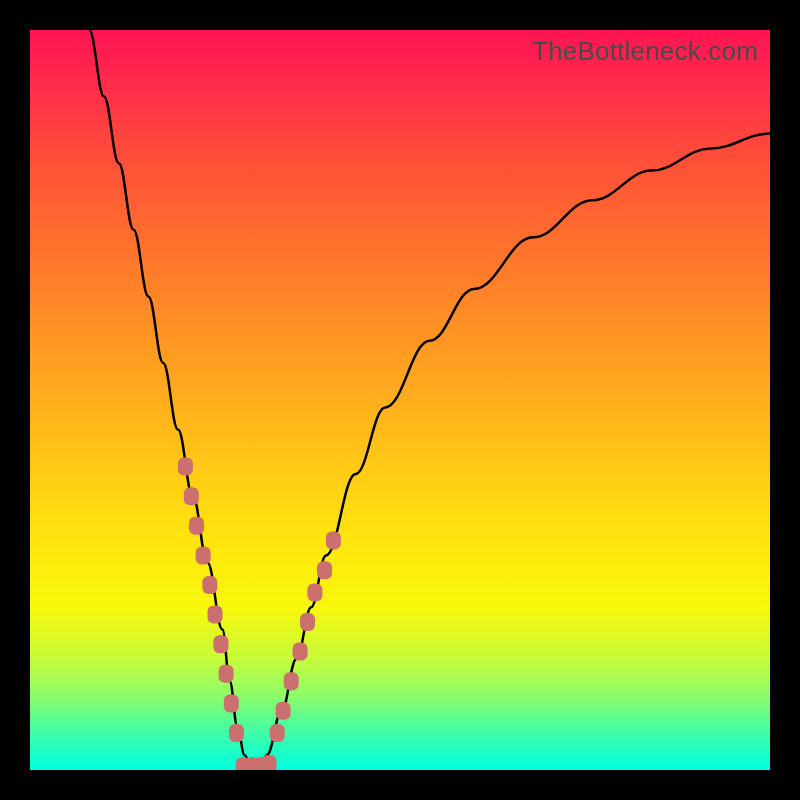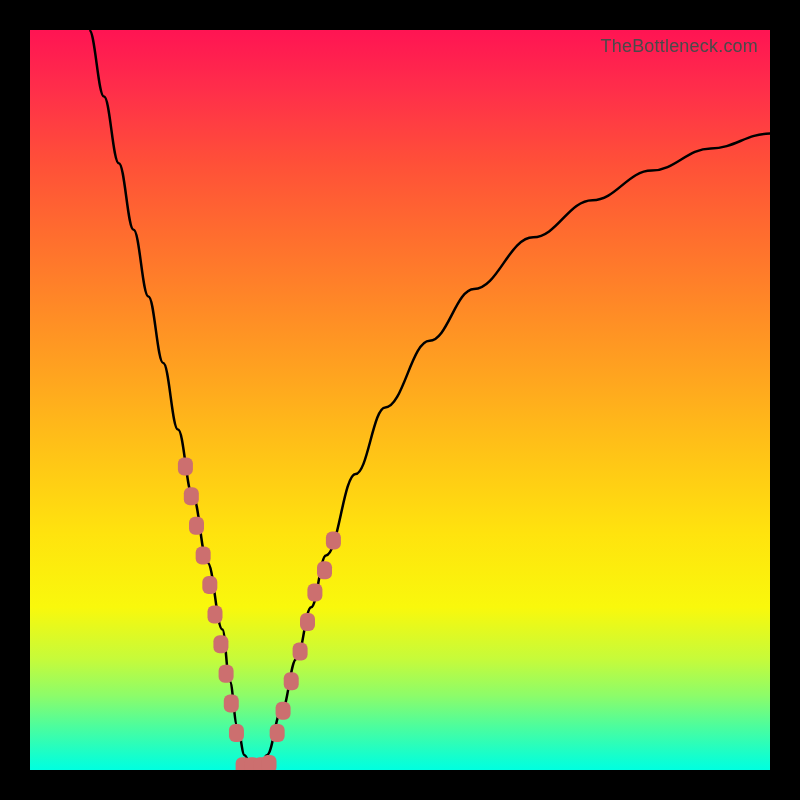--- a/index.html
+++ b/index.html
@@ -37,21 +37,21 @@
       #4efd9c 94%,
       #17fecb 98%,
       #00ffe0 100%
     );
   }
   .watermark {
     position: absolute;
     top: 6px;
     right: 12px;
     color: #4a4a4a;
-    font-size: 18px;
+    font-size: 26px;
     font-weight: 500;
     letter-spacing: 0.2px;
   }
   svg.curve {
     position: absolute;
     left: 0;
     top: 0;
     width: 740px;
     height: 740px;
   }

